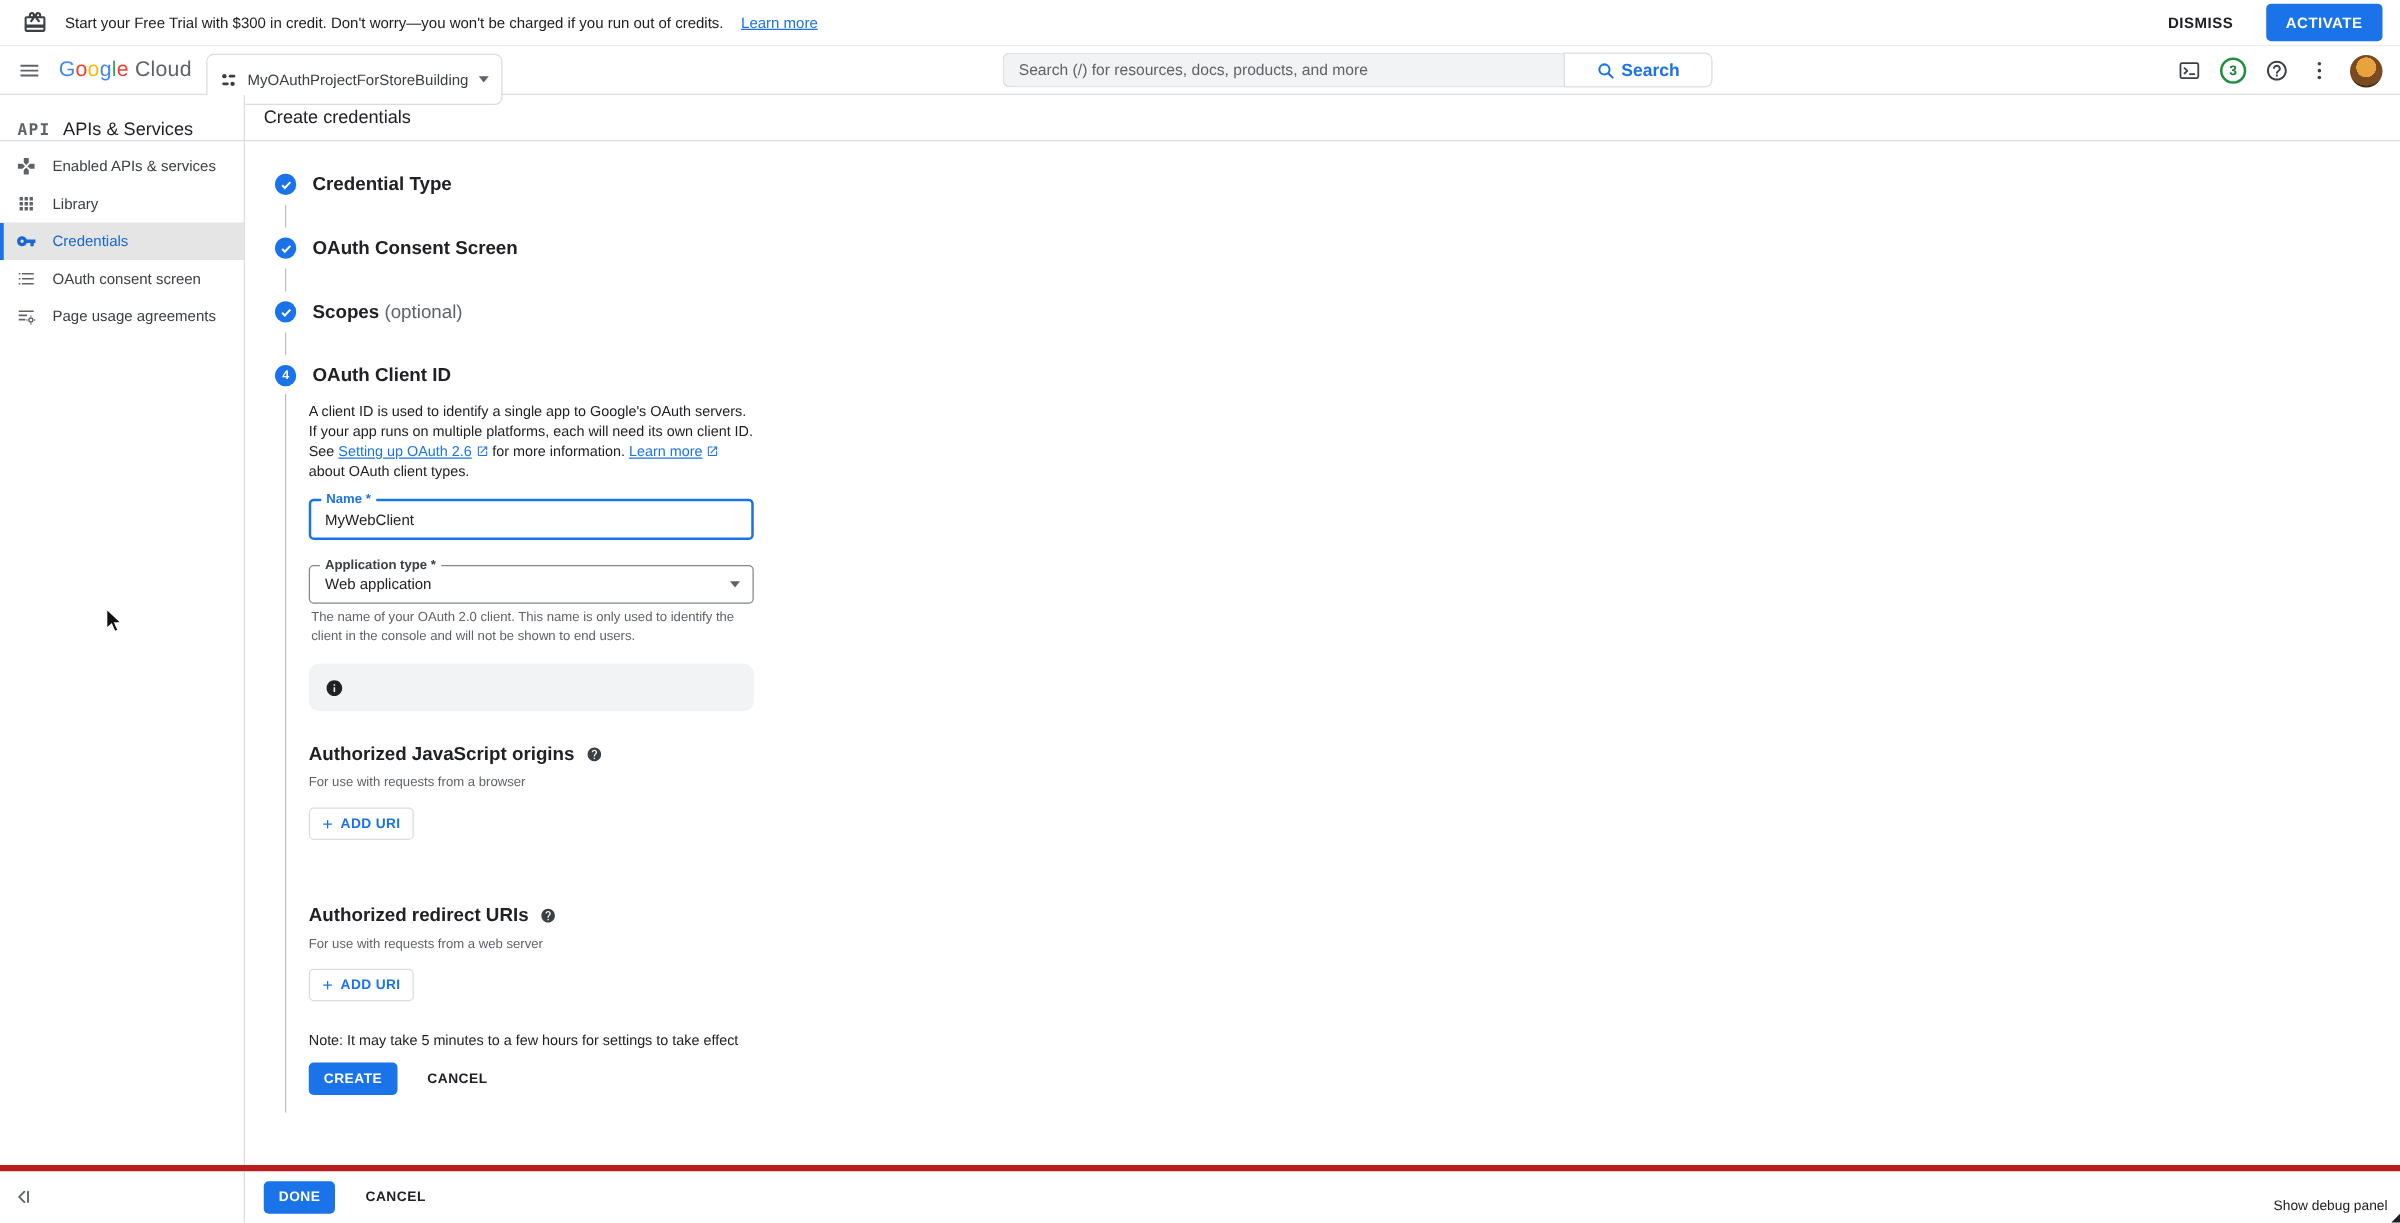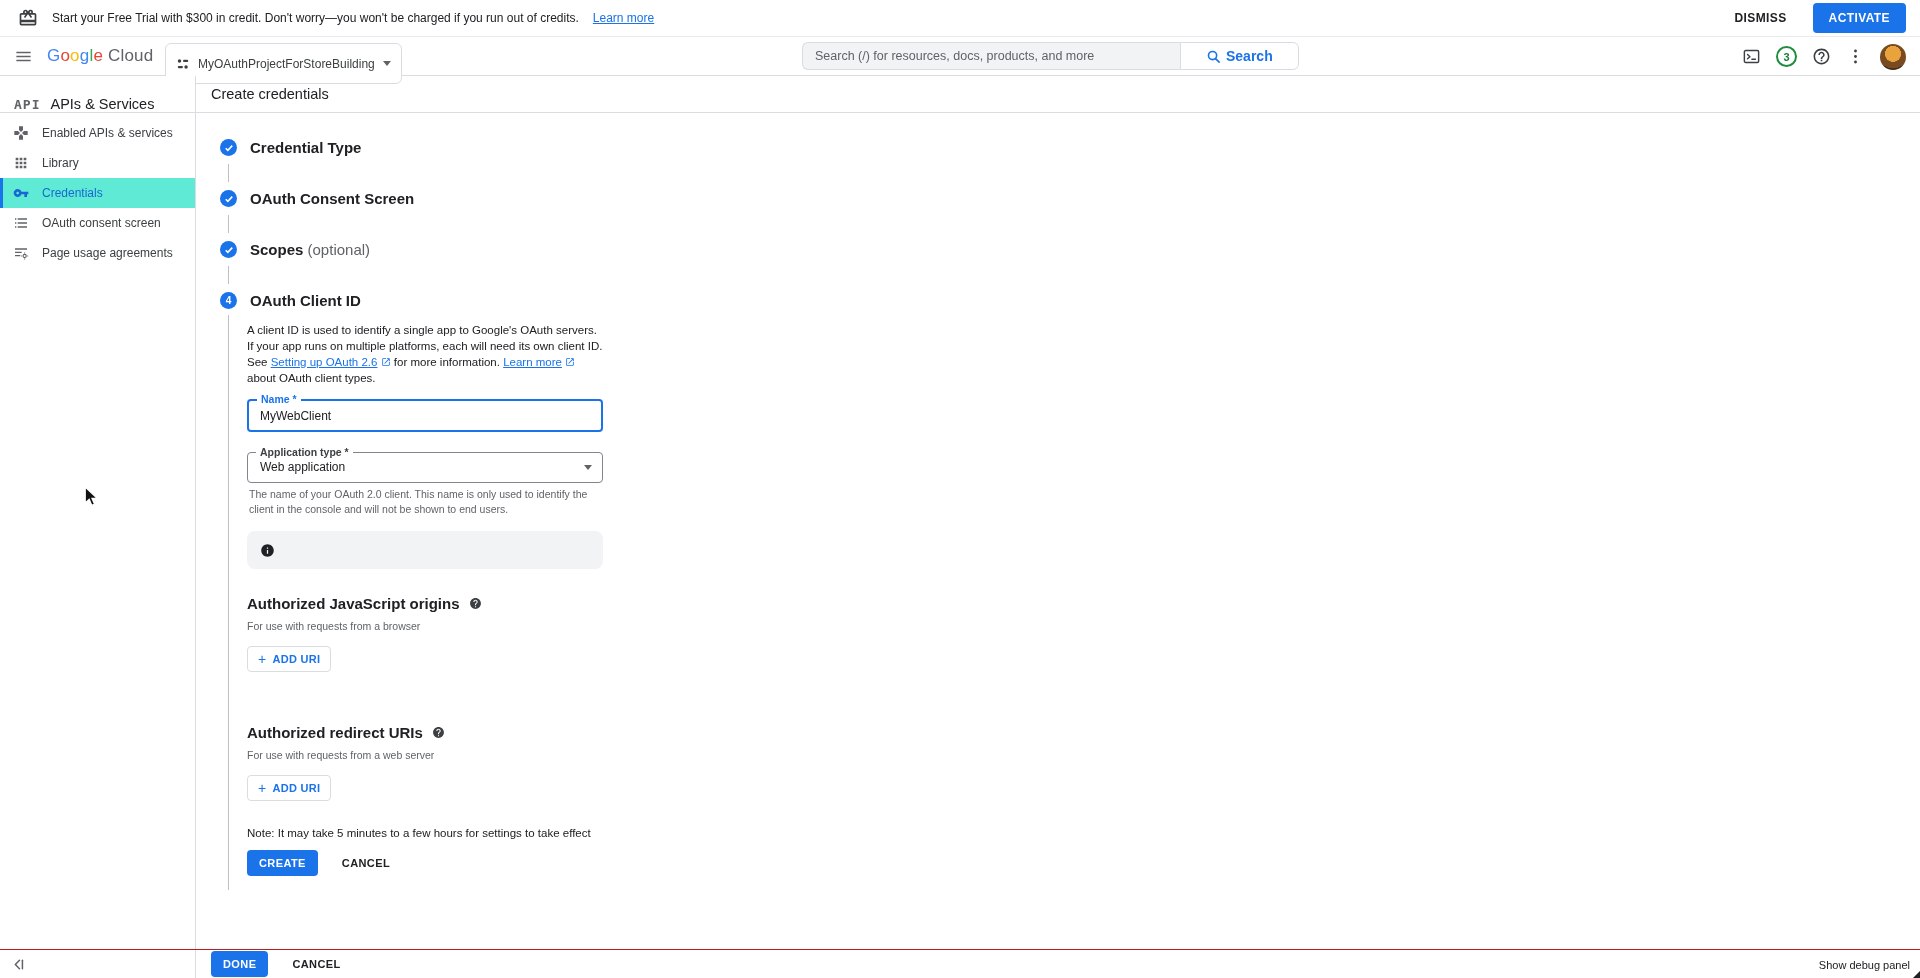--- a/index.html
+++ b/index.html
@@ -25,21 +25,21 @@
   .hamburger { position:absolute; left:14px; top:10px; width:19px; height:19px; color:#5f6368; cursor:pointer; }
   .logo { position:absolute; left:47px; top:9px; font-size:17px; letter-spacing:.2px; cursor:default; }
   .logo .cl { color:#5f6368; }
   .lg-b{color:#4285F4}.lg-r{color:#EA4335}.lg-y{color:#FBBC04}.lg-g{color:#34A853}
   .project-btn { position:absolute; left:165px; top:6px; height:41px; display:flex; align-items:center;
     gap:8px; border:1px solid #dadce0; border-radius:6px; padding:0 10px; background:#fff;
     font-size:12px; color:#3c4043; cursor:pointer; font-family:inherit; }
   .caret { width:0; height:0; border-left:4.5px solid transparent; border-right:4.5px solid transparent;
     border-top:5px solid #5f6368; }
   .search-wrap { position:absolute; left:802px; top:5px; display:flex; }
-  .search-input { width:378px; height:28px; background:#f1f3f4; border:1px solid #dadce0;
+  .search-input { width:449px; height:28px; background:#f1f3f4; border:1px solid #dadce0;
     border-right:none; border-radius:6px 0 0 6px; padding:0 12px; font-size:12.5px;
     color:#3c4043; font-family:inherit; }
   .search-input::placeholder { color:#5f6368; opacity:1; }
   .search-btn { height:28px; background:#fff; border:1px solid #dadce0; border-radius:0 6px 6px 0;
     display:flex; align-items:center; gap:5px; padding:0 25px; color:#1a73e8; font-size:14px;
     font-weight:bold; cursor:pointer; font-family:inherit;text-align:center; }
   .hdr-icons { position:absolute; right:0; top:0; height:39px; display:flex; align-items:center;
     gap:15px; padding-right:14px; }
   .hdr-ic { width:19px; height:19px; color:#3c4043; cursor:pointer; }
   .trial-badge { width:21px; height:21px; border:2px solid #1e8e3e; border-radius:50%;
@@ -52,21 +52,21 @@
   .sidebar { position:absolute; left:0; top:76px; width:196px; bottom:29px; background:#fff;
     border-right:1px solid #dadce0; }
   .sidebar-head { height:37px; border-bottom:1px solid #dadce0; display:flex; align-items:flex-end; gap:10px; padding-left:14px; }
   .api-logo { font-family:"DejaVu Sans Mono", monospace; font-weight:bold; font-size:13px;
     letter-spacing:1px; color:#5f6368; }
   .sidebar-title { font-size:14.5px; color:#202124; }
   .nav { margin-top:5px; }
   .nav-item { height:30px; display:flex; align-items:center; gap:13px; padding-left:13px;
     font-size:12px; color:#3c4043; cursor:pointer; }
   .nav-item .nic { width:16px; height:16px; color:#5f6368; flex:none; }
-  .nav-item.selected { background:#5eead4; color:#1967d2; box-shadow:inset 3px 0 0 #1a73e8; }
+  .nav-item.selected { background:#e5e5e5; color:#1967d2; box-shadow:inset 3px 0 0 #1a73e8; }
   .nav-item.selected .nic { color:#1967d2; }
 
   
   .main-titlebar { position:absolute; left:196px; right:0; top:76px; height:37px;
     border-bottom:1px solid #dadce0; display:flex; align-items:center; }
   .page-title { font-size:14.5px; color:#202124; padding-left:15px;text-align:right; }
   .content { position:absolute; left:196px; right:0; top:113px; bottom:29px; overflow:hidden; }
   .stepper { padding:26px 0 0 24px; }
   .step-row { display:flex; align-items:center; gap:13px; height:17px; }
   .badge-circle { width:17px; height:17px; border-radius:50%; background:#1a73e8; flex:none;
@@ -104,22 +104,22 @@
     color:#1a73e8; font-size:11px; font-weight:bold; letter-spacing:.3px; cursor:pointer; font-family:inherit; }
   .plus { font-size:14px; font-weight:normal; line-height:10px; }
   .note { margin-top:26px; font-size:11.5px; color:#202124; }
   .actions { margin-top:11px; padding-bottom:14px; display:flex; align-items:center; gap:24px; }
   .btn-primary { background:#1a73e8; color:#fff; border:none; border-radius:4px;
     padding:7px 12px; font-size:11px; font-weight:bold; letter-spacing:.4px; cursor:pointer; font-family:inherit; }
   .btn-text { background:none; border:none; color:#202124; font-size:11px; font-weight:bold;
     letter-spacing:.4px; cursor:pointer; font-family:inherit; }
 
   
-  .footer { position:absolute; left:0; right:0; bottom:0; height:29px; background:#fff;
-    border-top:1px solid #b91c1c; display:flex; }
+  .footer { position:absolute; left:0; right:0; bottom:0; height:46px; background:#fff;
+    border-top:5px solid #b91c1c; display:flex; }
   .footer-left { width:196px; border-right:1px solid #dadce0; display:flex; align-items:center; }
   .collapse-ic { width:15px; height:15px; color:#5f6368; margin-left:12px; cursor:pointer; }
   .footer-main { flex:1; display:flex; align-items:center; gap:24px; padding-left:15px; position:relative; }
   .debug-label { position:absolute; right:10px; bottom:7px; font-size:11px; color:#202124; cursor:pointer; }
   .corner-mark { position:absolute; right:0; bottom:0; width:0; height:0;
     border-left:7px solid transparent; border-bottom:7px solid #202124; }
 
   .cursor { position:absolute; left:84px; top:486px; z-index:99; pointer-events:none; }
 </style>
 </head>

